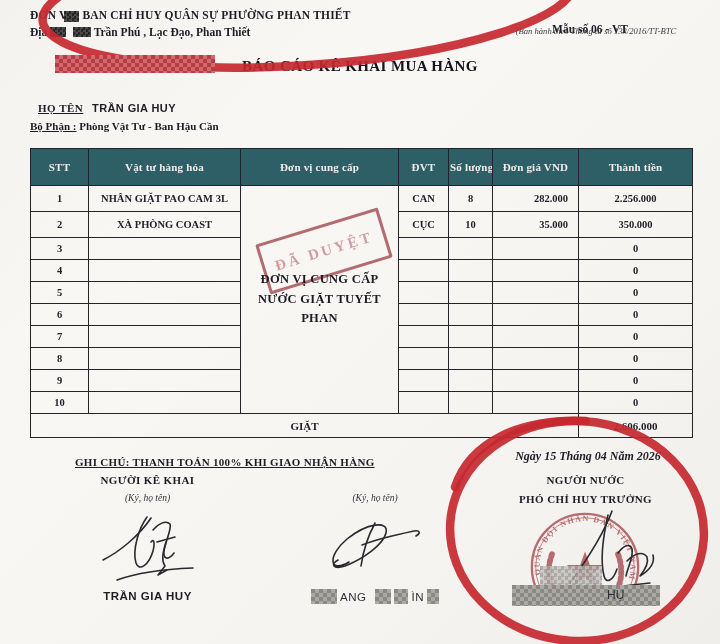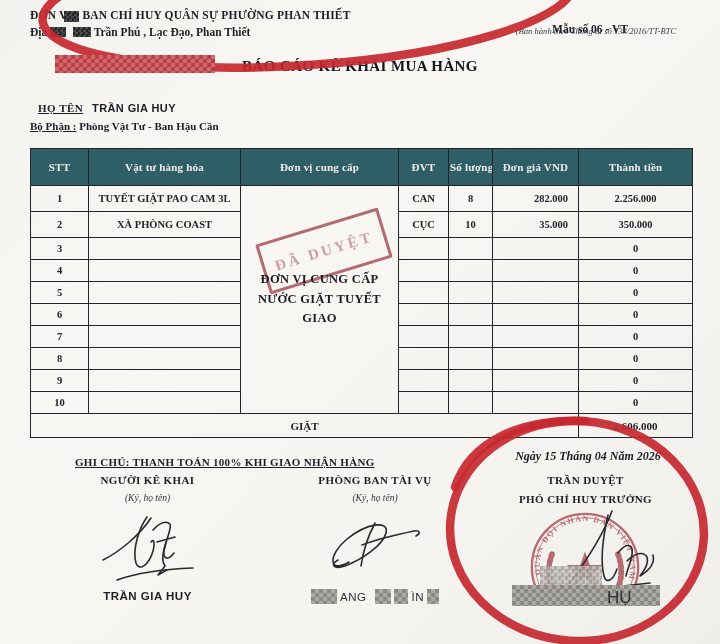--- a/index.html
+++ b/index.html
@@ -115,30 +115,30 @@
             <th>Đơn vị cung cấp</th>
             <th>ĐVT</th>
             <th>Số lượng</th>
             <th>Đơn giá VND</th>
             <th>Thành tiền</th>
           </tr>
         </thead>
       <tbody id="table-body">
           <tr>
             <td class="c-stt">1</td>
-            <td class="c-item">TUYẾT GIẶT PAO CAM 3L</td>
+            <td class="c-item">NHÂN GIẶT PAO CAM 3L</td>
             <td rowspan="10" class="c-sup">
               <div id="supplier-content" class="sup-inner">
     <div class="approve-stamp">
       <span>ĐÃ DUYỆT</span>
     </div>
     <div class="sup-text">
       <div>ĐƠN VỊ CUNG CẤP</div>
       <div>NƯỚC GIẶT TUYẾT</div>
-      <div>GIAO</div>
+      <div>PHAN</div>
     </div>
   </div>
             </td>
             <td class="c-dvt">CAN</td>
             <td class="c-qty">8</td>
             <td class="c-price">282.000</td>
             <td class="c-total">2.256.000</td>
           </tr>
           <tr>
             <td class="c-stt">2</td>
@@ -219,22 +219,21 @@
           <td class="f-total">2.606.000</td>
         </tr>
       </tfoot>
     </table>
   </div>
 
   <div class="abs note-line b">GHI CHÚ: THANH  TOÁN 100% KHI GIAO NHẬN HÀNG</div>
   <div class="abs date-line b i ctr">Ngày 15 Tháng 04 Năm 2026</div>
 
   <div class="abs col1 t-row sig-title b ctr">NGƯỜI KÊ KHAI</div>
-  <div class="abs col2 t-row sig-title b ctr">PHÒNG BAN TÀI VỤ</div>
-  <div class="abs col3 t-row sig-title b ctr">TRẦN DUYỆT</div>
+  <div class="abs col3 t-row sig-title b ctr">NGƯỜI NƯỚC</div>
   <div class="abs col1 s-row sig-sub i ctr">(Ký, họ tên)</div>
   <div class="abs col2 s-row sig-sub i ctr">(Ký, họ tên)</div>
   <div class="abs col3 s-row sig-title b ctr">PHÓ CHỈ HUY TRƯỞNG</div>
 
   <svg class="abs sig" style="left:95px;top:508px;" width="115" height="78" viewBox="0 0 115 78">
     <path d="M 8 52 C 24 44 44 28 56 10"></path>
     <path d="M 52 9 C 44 20 37 42 41 55 C 44 64 54 57 58 43 C 60 35 59 30 56 34"></path>
     <path d="M 58 22 C 64 15 71 12 75 16 C 77 20 71 32 69 43 C 68 51 73 53 79 45"></path>
     <path d="M 62 34 L 80 29"></path>
     <path d="M 71 34 C 68 44 66 52 70 58 L 63 67 L 72 62"></path>
@@ -264,21 +263,21 @@
   <svg class="abs sig" style="left:552px;top:503px;" width="130" height="100" viewBox="0 0 130 100">
     <path d="M 18 80 C 34 58 52 30 60 8"></path>
     <path d="M 56 12 C 51 34 48 57 52 73 C 54 81 61 78 65 66"></path>
     <path d="M 66 50 C 72 42 78 40 80 46 C 82 52 76 64 74 73"></path>
     <path d="M 75 58 C 83 50 91 48 95 54 C 97 60 92 68 88 73 C 98 67 103 60 101 52"></path>
     <path d="M 44 86 L 98 80"></path>
   </svg>
 
   <div class="abs pix-lite" style="left:540px;top:566px;width:62px;height:22px;"></div>
   <div class="abs pix" style="left:512px;top:585px;width:148px;height:21px;"></div>
-  <div class="abs frag" style="left:607px;top:588px;font-size:17px;">HỤ</div>
+  <div class="abs frag" style="left:607px;top:588px;font-size:12px;">HỤ</div>
 
   <div class="abs col1 name-row b sans ctr">TRẦN GIA HUY</div>
   <div class="abs col2 name-row" style="top:589px;">
     <div style="display:flex;align-items:center;justify-content:center;gap:3px;">
       <span class="pix" style="width:26px;height:15px;"></span>
       <span class="frag">ANG</span>
       <span class="pix" style="width:16px;height:15px;margin-left:6px;"></span>
       <span class="pix" style="width:14px;height:15px;"></span>
       <span class="frag" style="">ÌN</span>
       <span class="pix" style="width:12px;height:15px;"></span>

